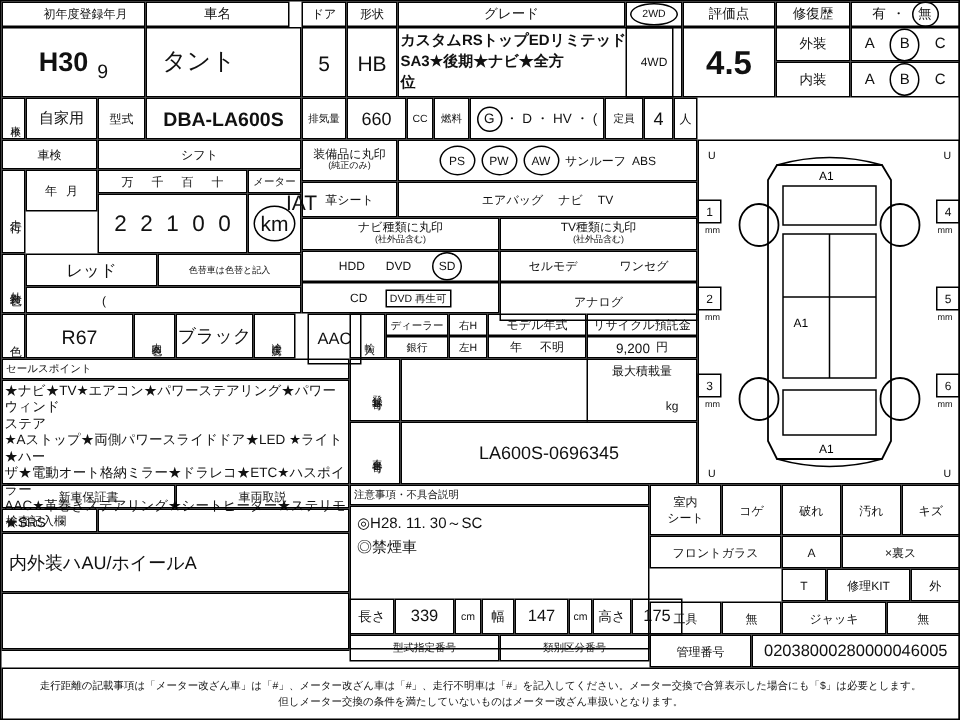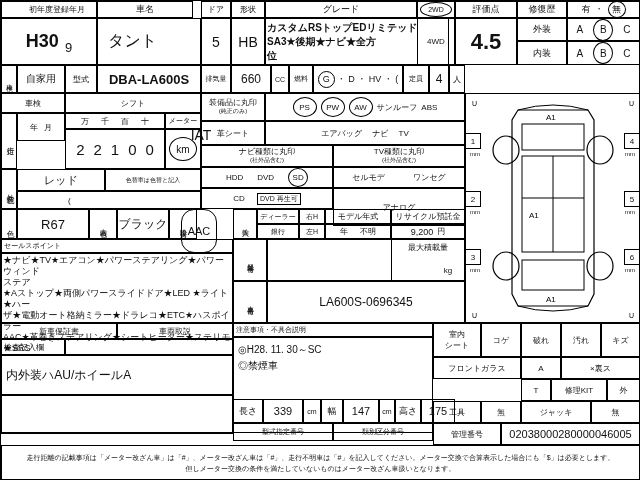--- a/index.html
+++ b/index.html
@@ -114,21 +114,21 @@
   </div>
   <div class="b c t7" style="left:164px;top:112px;width:36px;height:16px;">メーター</div>
   <div class="b c" style="left:64px;top:128px;width:100px;height:40px;gap:9px;font-size:15px;">
     <span>2</span>
     <span>2</span>
     <span>1</span>
     <span>0</span>
     <span>0</span>
   </div>
   <div class="b c" style="left:164px;top:128px;width:36px;height:40px;">
-    <span class="oval c" style="width:26px;height:22px;font-size:10px;">km</span>
+    <span class="oval c" style="width:26px;height:22px;font-size:14px;">km</span>
   </div>
   <div class="b c t14" style="left:64px;top:92px;width:136px;height:0;border:0;"></div>
   <div class="nb c t14" style="left:170px;top:124px;width:60px;height:20px;">IAT</div>
 
   <div class="b c t8" style="left:200px;top:120px;width:64px;height:24px;">革シート</div>
   <div class="b c t9" style="left:264px;top:120px;width:200px;height:24px;gap:10px;">
     <span style="font-size:8px;">エアバッグ</span>
     <span style="font-size:8px;">ナビ</span>
     <span style="font-size:8px;">TV</span>
   </div>
@@ -155,34 +155,34 @@
     <span class="oval c" style="width:18px;height:17px;">SD</span>
   </div>
   <div class="b c t8" style="left:332px;top:166px;width:132px;height:21px;gap:28px;">
     <span>セルモデ</span>
     <span>ワンセグ</span>
   </div>
   <div class="b c t8" style="left:200px;top:187px;width:132px;height:21px;gap:12px;">
     <span>CD</span>
     <span style="border:1px solid #000;padding:0 2px;font-size:7px;">DVD 再生可</span>
   </div>
-  <div class="b c t8" style="left:332px;top:187px;width:132px;height:38px;">アナログ</div>
+  <div class="b c t8" style="left:332px;top:187px;width:132px;height:26px;">アナログ</div>
 
   <div class="b c t8" style="left:0;top:208px;width:16px;height:30px;">
     <span class="vert" style="font-size:8px;">色</span>
   </div>
   <div class="b c t13" style="left:16px;top:208px;width:72px;height:30px;">R67</div>
   <div class="b c t8" style="left:88px;top:208px;width:28px;height:30px;">
     <span class="vert" style="font-size:7px;">内装色</span>
   </div>
   <div class="b c t12" style="left:116px;top:208px;width:52px;height:30px;">ブラック</div>
   <div class="b c t8" style="left:168px;top:208px;width:28px;height:30px;">
     <span class="vert" style="font-size:7px;">冷暖房</span>
   </div>
-  <div class="b c t11" style="left:180px;top:208px;width:36px;height:44px;border-radius:13px;">AAC</div>
+  <div class="b c t11" style="left:204px;top:208px;width:36px;height:34px;">AAC</div>
 
   <div class="b c t7" style="left:232px;top:208px;width:24px;height:30px;">
     <span class="vert" style="font-size:7px;">輸入</span>
   </div>
   <div class="b c t7" style="left:256px;top:208px;width:42px;height:15px;">ディーラー</div>
   <div class="b c t7" style="left:256px;top:223px;width:42px;height:15px;">銀行</div>
   <div class="b c t7" style="left:298px;top:208px;width:26px;height:15px;">右H</div>
   <div class="b c t7" style="left:298px;top:223px;width:26px;height:15px;">左H</div>
   <div class="b c t8" style="left:324px;top:208px;width:66px;height:15px;">モデル年式</div>
   <div class="b c t8" style="left:324px;top:223px;width:66px;height:15px;gap:12px;">

